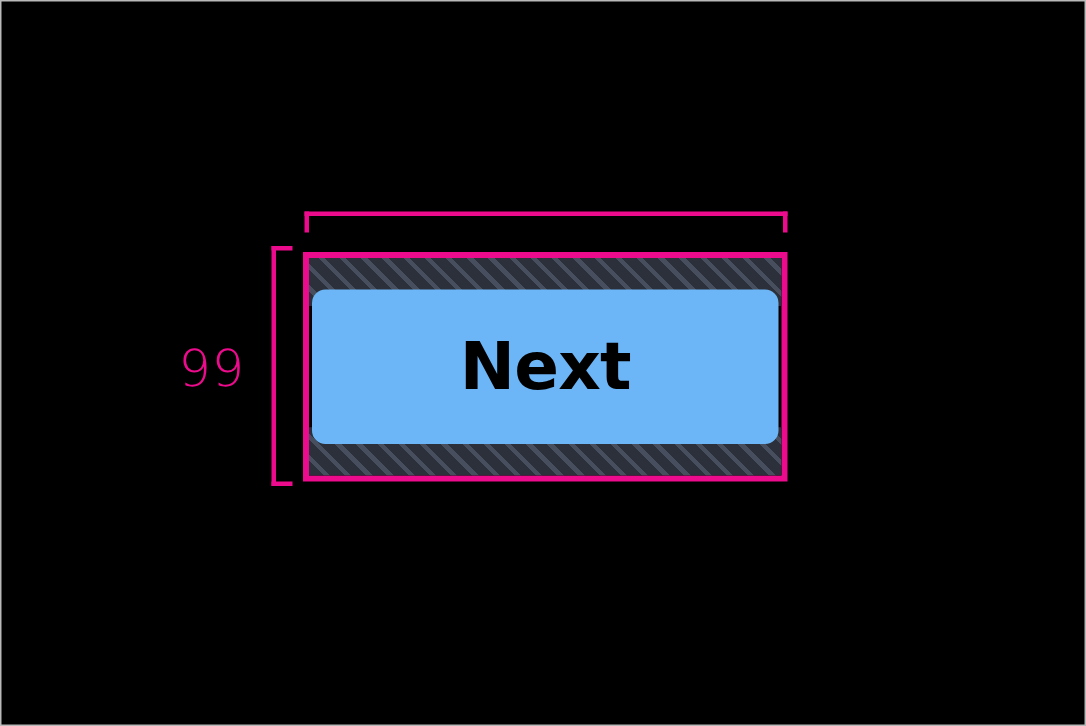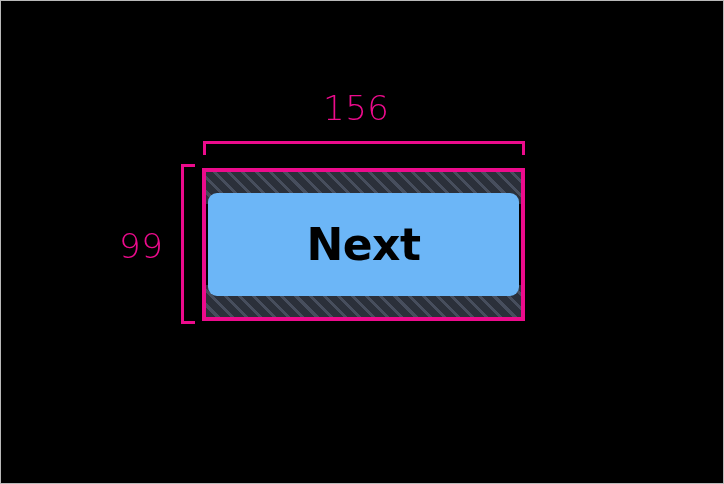--- a/index.html
+++ b/index.html
@@ -128,21 +128,20 @@
     line-height: 1;
     letter-spacing: -0.5px;
     user-select: none;
   }
 </style>
 </head>
 <body>
 
 <div class="screen">
 
-  <div class="dim-label dim-label-width">156</div>
 
   <div class="bracket-top"></div>
 
   <div class="dim-label dim-label-height">99</div>
 
   <div class="bracket-left"></div>
 
   <div class="element-box">
     <div class="element-inner">
 

